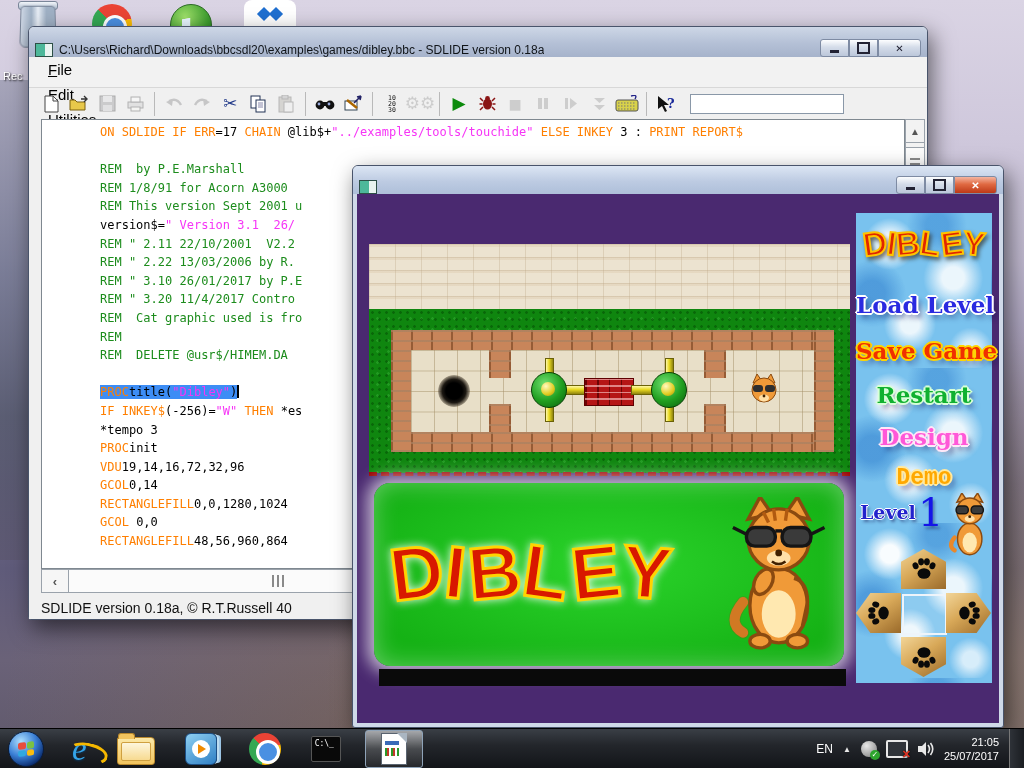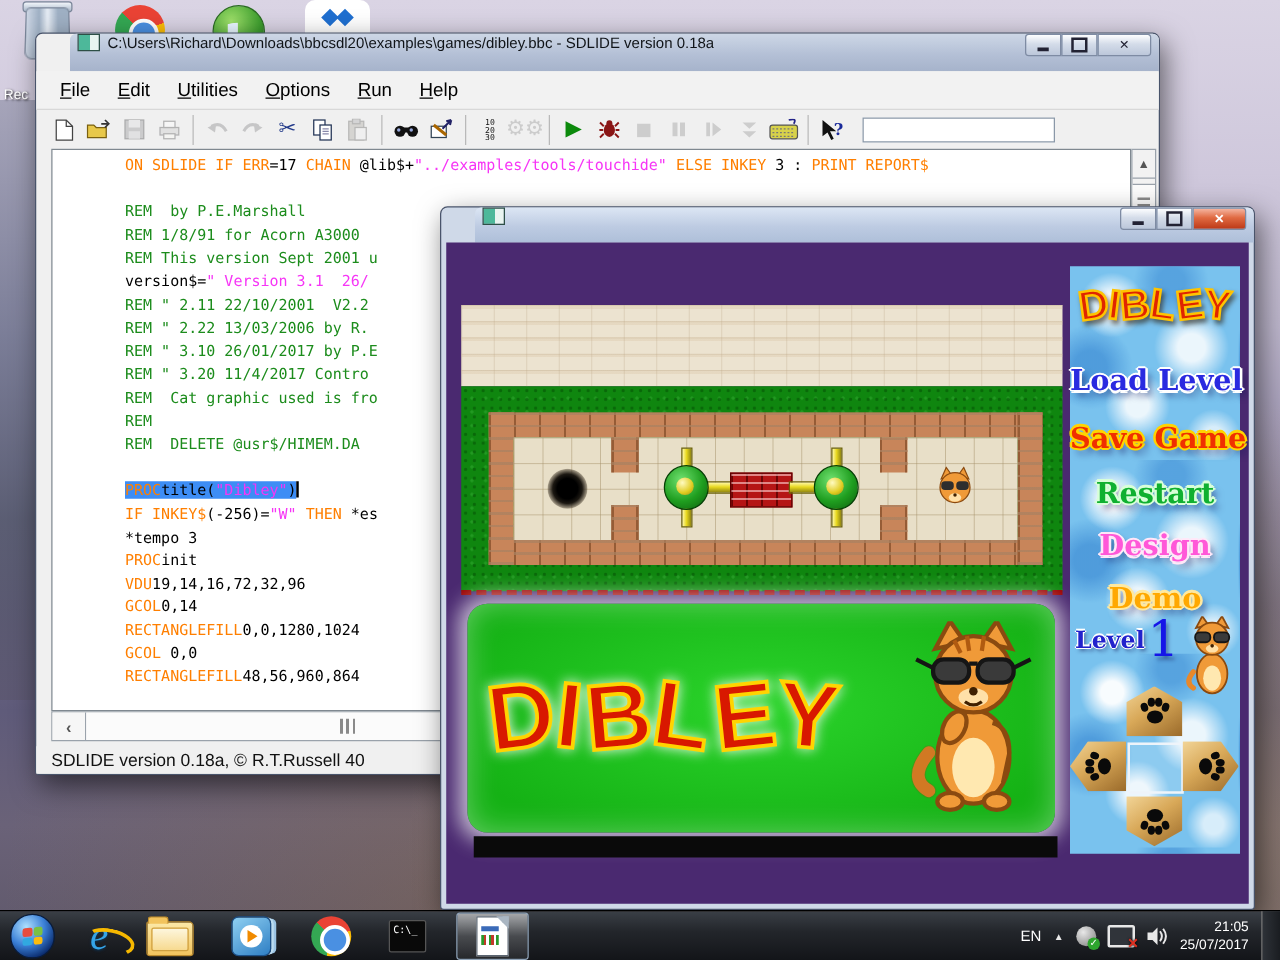--- a/index.html
+++ b/index.html
@@ -26,38 +26,38 @@
     background:#4a90e2;border:3px solid #fff;border-radius:50%;}
   .greenapp{width:40px;height:40px;border-radius:50%;background:radial-gradient(circle at 35% 30%,#9fe06a,#3f9e2f 60%,#1d6b18);
     position:relative;border:1px solid #2a6b22;}
   .greenapp:after{content:"";position:absolute;left:11px;top:13px;width:18px;height:14px;
     background:linear-gradient(90deg,#e8f6ff 48%,#cfe9fb 52%),#fff;clip-path:polygon(0 10%,45% 0,45% 100%,0 90%, 0 10%);}
   .dropbox{width:52px;height:28px;background:#fff;border-radius:8px 8px 0 0;display:flex;align-items:center;justify-content:center;gap:2px;}
   .dropbox i{width:10px;height:10px;background:#1f6fd0;transform:rotate(45deg);display:block;}
   
   .win{position:absolute;border:1px solid #49546b;border-radius:6px 6px 3px 3px;
     box-shadow:4px 8px 22px rgba(0,0,0,.55);}
-  .titlebar{position:absolute;left:0;right:0;top:0;display:flex;align-items:flex-start;
-    border-radius:5px 5px 0 0;padding:0 6px;box-sizing:border-box;margin-left:27px;}
+  .titlebar{position:absolute;left:0;right:0;top:0;display:flex;align-items:flex-end;
+    border-radius:5px 5px 0 0;padding:0 6px;box-sizing:border-box;}
   .titlebar .ticon{width:16px;height:12px;background:linear-gradient(90deg,#4db89a 55%,#e9f4f0 55%);
     border:1px solid #2d4f46;margin-right:6px;flex:0 0 auto;}
   .title-text{font-size:12px;color:#101418;white-space:pre;overflow:hidden;}
   .capbtns{margin-left:auto;display:flex;}
   .capbtn{width:29px;height:18px;border:1px solid #7e8ba3;background:linear-gradient(#fdfeff,#d4dce9 45%,#bcc7da);
     display:flex;align-items:center;justify-content:center;font-size:10px;color:#223;box-sizing:border-box;}
   .capbtn:first-child{border-radius:3px 0 0 3px;}
   .capbtn.close{width:43px;border-radius:0 3px 3px 0;}
   .capbtn.close.hot{background:linear-gradient(#f5b5a0,#e06a42 45%,#bd3917);color:#fff;font-weight:bold;}
   .glyph-min{width:9px;height:3px;background:#223;margin-top:6px;}
   .glyph-max{width:9px;height:8px;border:2px solid #223;}
   
   #editor-win{left:28px;top:26px;width:898px;height:592px;background:#f0f0f0;z-index:2;}
   #editor-win .titlebar{height:30px;background:linear-gradient(#cdd7e6,#b4c0d6 55%,#a6b3cb);}
   .menubar{position:absolute;left:0;right:0;top:30px;height:30px;background:#f2f2f2;
-    display:flex;align-items:center;padding-left:8px;border-bottom:1px solid #d8d8d8;}
+    display:flex;padding-left:8px;border-bottom:1px solid #d8d8d8;flex-direction:column;}
   .menu-item{font-size:15px;color:#000;padding:4px 11px;cursor:default;}
   .toolbar{position:absolute;left:0;right:0;top:61px;height:31px;display:flex;align-items:center;padding-left:8px;}
   .tbtn{width:26px;height:26px;display:flex;align-items:center;justify-content:center;margin:0 1px;flex:0 0 auto;}
   .tbtn.disabled{opacity:.4;filter:grayscale(.9);}
   .tbtn svg{display:block;}
   .tsep{width:1px;height:24px;background:#b9b9b9;margin:0 5px;flex:0 0 auto;}
   .tsearch{margin-left:10px;width:146px;height:18px;border:1px solid #8a98a8;background:#fff;font-size:12px;padding:0 3px;}
   .char-ico{font-size:17px;line-height:17px;font-family:"DejaVu Sans",sans-serif;}
   
   .code-area{position:absolute;left:12px;top:92px;width:864px;height:450px;background:#fff;
@@ -551,21 +551,21 @@
       </div>
       <div class="black-strip"></div>
 
       <div class="sidebar">
         <div class="side-logo"><span style="transform: rotate(-8deg);">D</span><span style="transform: rotate(7deg);">I</span><span style="transform: rotate(-5deg);">B</span><span style="transform: rotate(8deg);">L</span><span style="transform: rotate(-7deg);">E</span><span style="transform: rotate(6deg);">Y</span></div>
         <div>
             <div class="menu-text" style="top: 78px; color: rgb(42, 42, 224); text-shadow: rgb(255, 255, 255) -2px 0px 0px, rgb(255, 255, 255) 2px 0px 0px, rgb(255, 255, 255) 0px -2px 0px, rgb(255, 255, 255) 0px 2px 0px, rgb(255, 255, 255) -1px -1px 0px, rgb(255, 255, 255) 1px -1px 0px, rgb(255, 255, 255) -1px 1px 0px, rgb(255, 255, 255) 1px 1px 0px, rgba(20, 20, 90, 0.5) 4px 5px 5px;">Load Level</div>
             <div class="menu-text" style="top: 124px; color: rgb(240, 48, 0); text-shadow: rgb(255, 212, 0) -2px 0px 0px, rgb(255, 212, 0) 2px 0px 0px, rgb(255, 212, 0) 0px -2px 0px, rgb(255, 212, 0) 0px 2px 0px, rgb(255, 212, 0) -1px -1px 0px, rgb(255, 212, 0) 1px -1px 0px, rgb(255, 212, 0) -1px 1px 0px, rgb(255, 212, 0) 1px 1px 0px, rgba(20, 20, 90, 0.5) 4px 5px 5px;">Save Game</div>
             <div class="menu-text" style="top: 168px; color: rgb(16, 176, 48); text-shadow: rgb(216, 255, 216) -2px 0px 0px, rgb(216, 255, 216) 2px 0px 0px, rgb(216, 255, 216) 0px -2px 0px, rgb(216, 255, 216) 0px 2px 0px, rgb(216, 255, 216) -1px -1px 0px, rgb(216, 255, 216) 1px -1px 0px, rgb(216, 255, 216) -1px 1px 0px, rgb(216, 255, 216) 1px 1px 0px, rgba(20, 20, 90, 0.5) 4px 5px 5px;">Restart</div>
             <div class="menu-text" style="top: 210px; color: rgb(255, 88, 216); text-shadow: rgb(255, 232, 248) -2px 0px 0px, rgb(255, 232, 248) 2px 0px 0px, rgb(255, 232, 248) 0px -2px 0px, rgb(255, 232, 248) 0px 2px 0px, rgb(255, 232, 248) -1px -1px 0px, rgb(255, 232, 248) 1px -1px 0px, rgb(255, 232, 248) -1px 1px 0px, rgb(255, 232, 248) 1px 1px 0px, rgba(20, 20, 90, 0.5) 4px 5px 5px;">Design</div>
-            <div class="menu-text" style="top: 252px; color: rgb(255, 168, 0); text-shadow: rgb(255, 233, 160) -2px 0px 0px, rgb(255, 233, 160) 2px 0px 0px, rgb(255, 233, 160) 0px -2px 0px, rgb(255, 233, 160) 0px 2px 0px, rgb(255, 233, 160) -1px -1px 0px, rgb(255, 233, 160) 1px -1px 0px, rgb(255, 233, 160) -1px 1px 0px, rgb(255, 233, 160) 1px 1px 0px, rgba(20, 20, 90, 0.5) 4px 5px 5px;">Demo</div>
+            <div class="menu-text" style="top: 252px; color: rgb(255, 168, 0); text-shadow: rgb(255, 233, 160) -2px 0px 0px, rgb(255, 233, 160) 2px 0px 0px, rgb(255, 233, 160) 0px -2px 0px, rgb(255, 233, 160) 0px 2px 0px, rgb(255, 233, 160) -1px -1px 0px, rgb(255, 233, 160) 1px -1px 0px, rgb(255, 233, 160) -1px 1px 0px, rgb(255, 233, 160) 1px 1px 0px, rgba(20, 20, 90, 0.5) 4px 5px 5px; font-family: Liberation Mono, monospace;">Demo</div>
           </div>
         <div class="level-label">Level</div>
         <div class="level-num">1</div>
         <svg class="side-cat" viewBox="0 0 60 92">
           <path d="M10 62 Q0 74 10 80" fill="none" stroke="#e8882a" stroke-width="6" stroke-linecap="round"></path>
           <ellipse cx="31" cy="64" rx="17" ry="22" fill="#f09a38" stroke="#8a4a10" stroke-width="2"></ellipse>
           <ellipse cx="31" cy="69" rx="10" ry="14" fill="#ffe8b0"></ellipse>
           <polygon points="13,13 20,0 27,10" fill="#f09a38" stroke="#8a4a10" stroke-width="2"></polygon>
           <polygon points="35,10 42,0 49,13" fill="#f09a38" stroke="#8a4a10" stroke-width="2"></polygon>
           <circle cx="31" cy="25" r="18" fill="#f09a38" stroke="#8a4a10" stroke-width="2"></circle>

